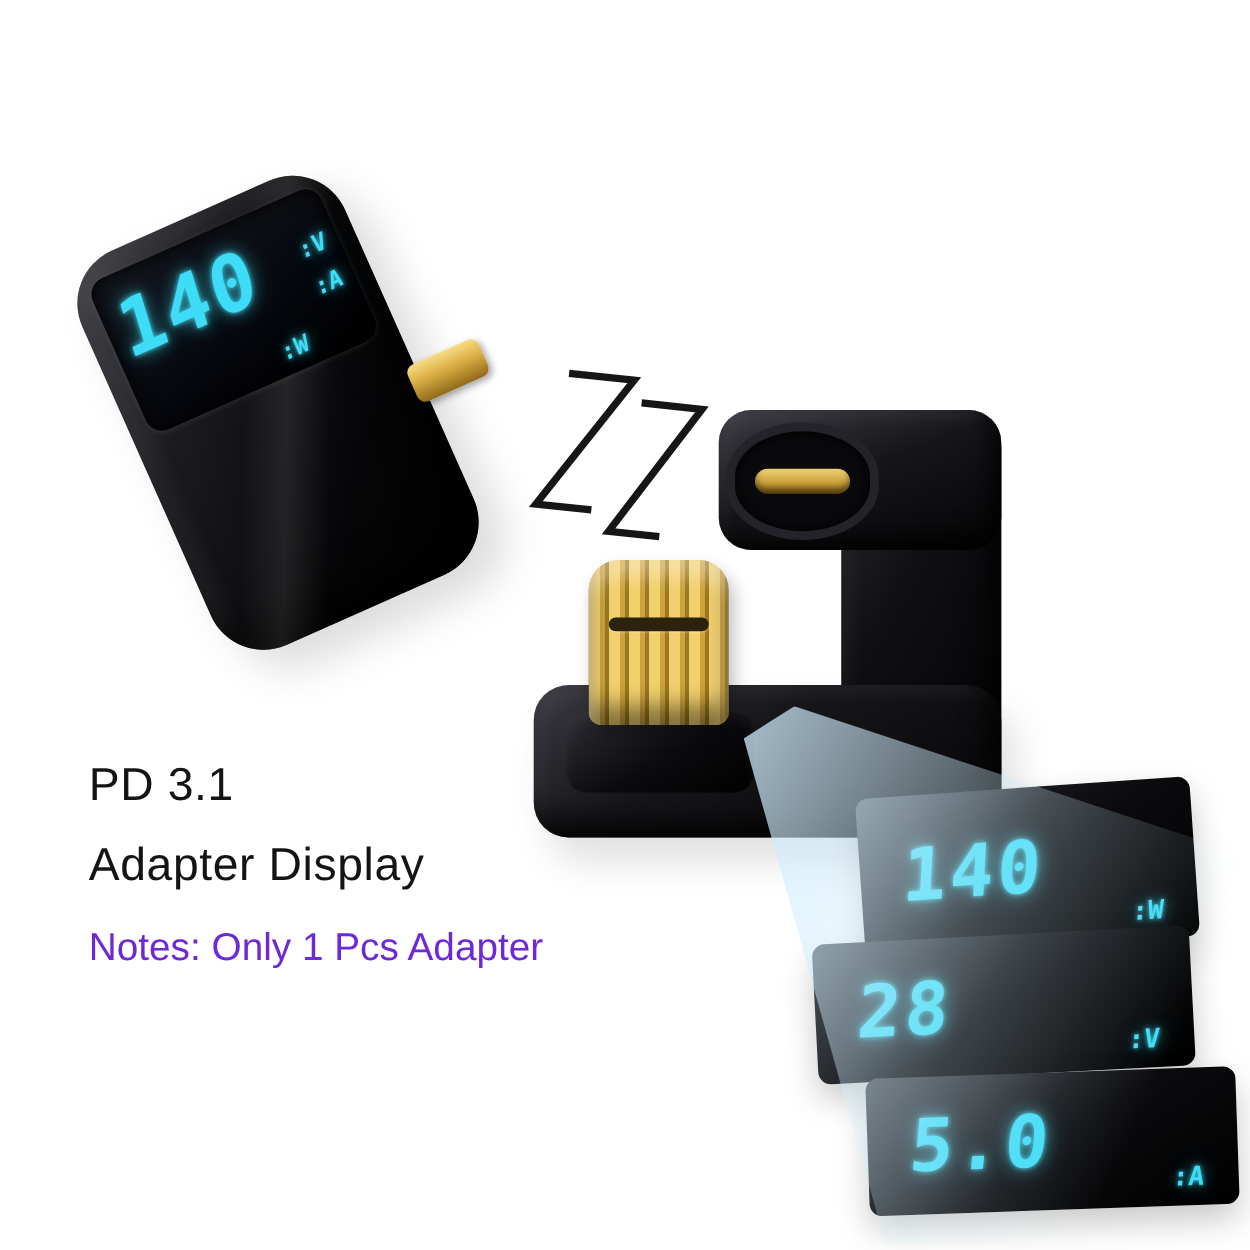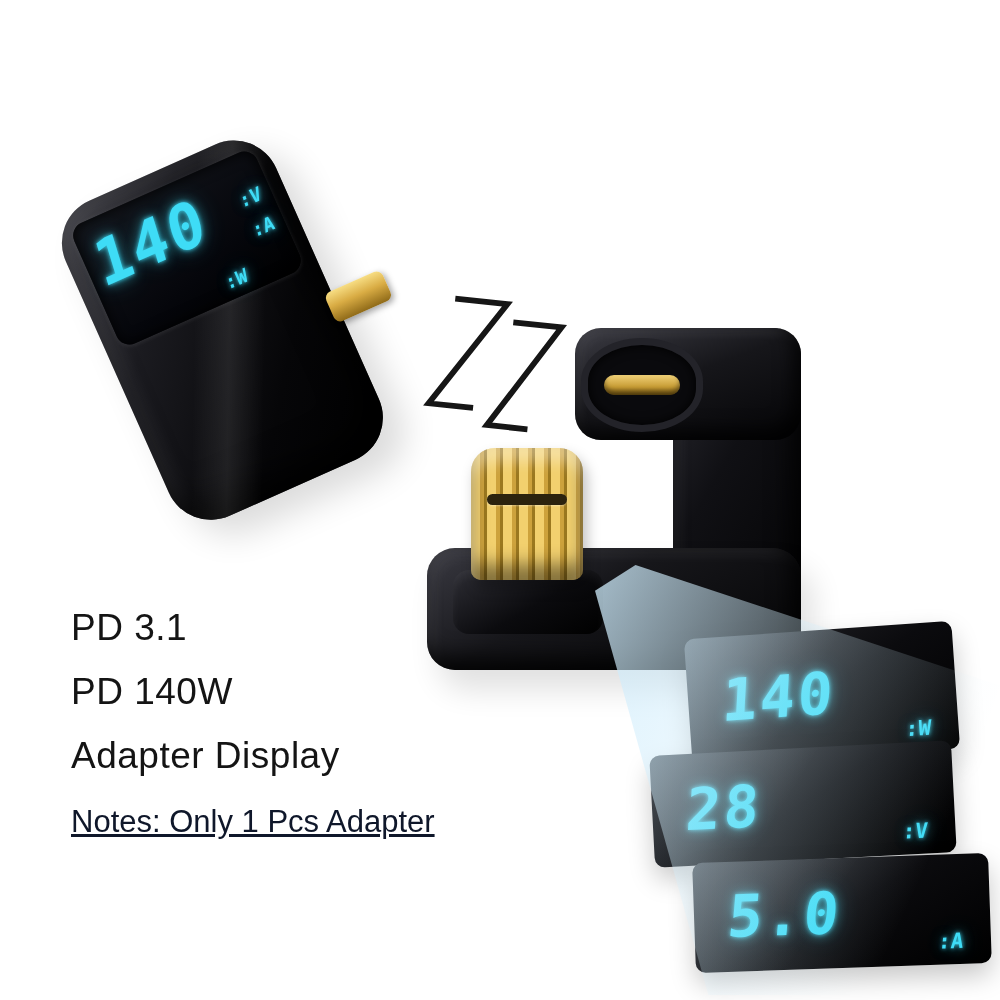--- a/index.html
+++ b/index.html
@@ -79,21 +79,21 @@
   .card1{left:688px;top:630px;width:268px;height:128px;transform:rotate(-4deg);}
   .card2{left:652px;top:748px;width:302px;height:112px;transform:rotate(-3deg);}
   .card3{left:694px;top:858px;width:296px;height:110px;transform:rotate(-2deg);}
   .card-val{position:absolute;left:34px;top:50%;transform:translateY(-50%) skewX(-7deg);
        font-size:58px;letter-spacing:3px;line-height:1;}
   .card-unit{position:absolute;right:28px;bottom:12px;font-size:21px;line-height:1;}
 
   
   .features{position:absolute;left:53px;top:596px;z-index:5;margin-left:18px;}
   .feat{font-size:37px;font-weight:500;color:#141414;line-height:64px;letter-spacing:.5px;}
-  .note{margin-top:14px;font-size:31px;font-weight:400;color:#0f172a;line-height:40px;text-decoration:underline;}
+  .note{margin-top:14px;font-size:31px;font-weight:400;color:#6d28d9;line-height:40px;}
 </style>
 </head>
 <body>
 
 <div class="scene">
 
   <div class="adp1">
     <div class="adp1-rot">
       <div class="adp1-body"></div>
       <div class="adp1-screen">
@@ -134,18 +134,17 @@
     <div class="seg card-val">28</div>
     <div class="seg card-unit">:V</div>
   </div>
   <div class="card card3">
     <div class="seg card-val">5.0</div>
     <div class="seg card-unit">:A</div>
   </div>
 
   <div class="features">
     <div class="feat">PD 3.1</div>
-    <div class="feat">PD 140W</div>
     <div class="feat">Adapter Display</div>
     <div class="note">Notes: Only 1 Pcs Adapter</div>
   </div>
 
 </div>
 
 </body></html>

